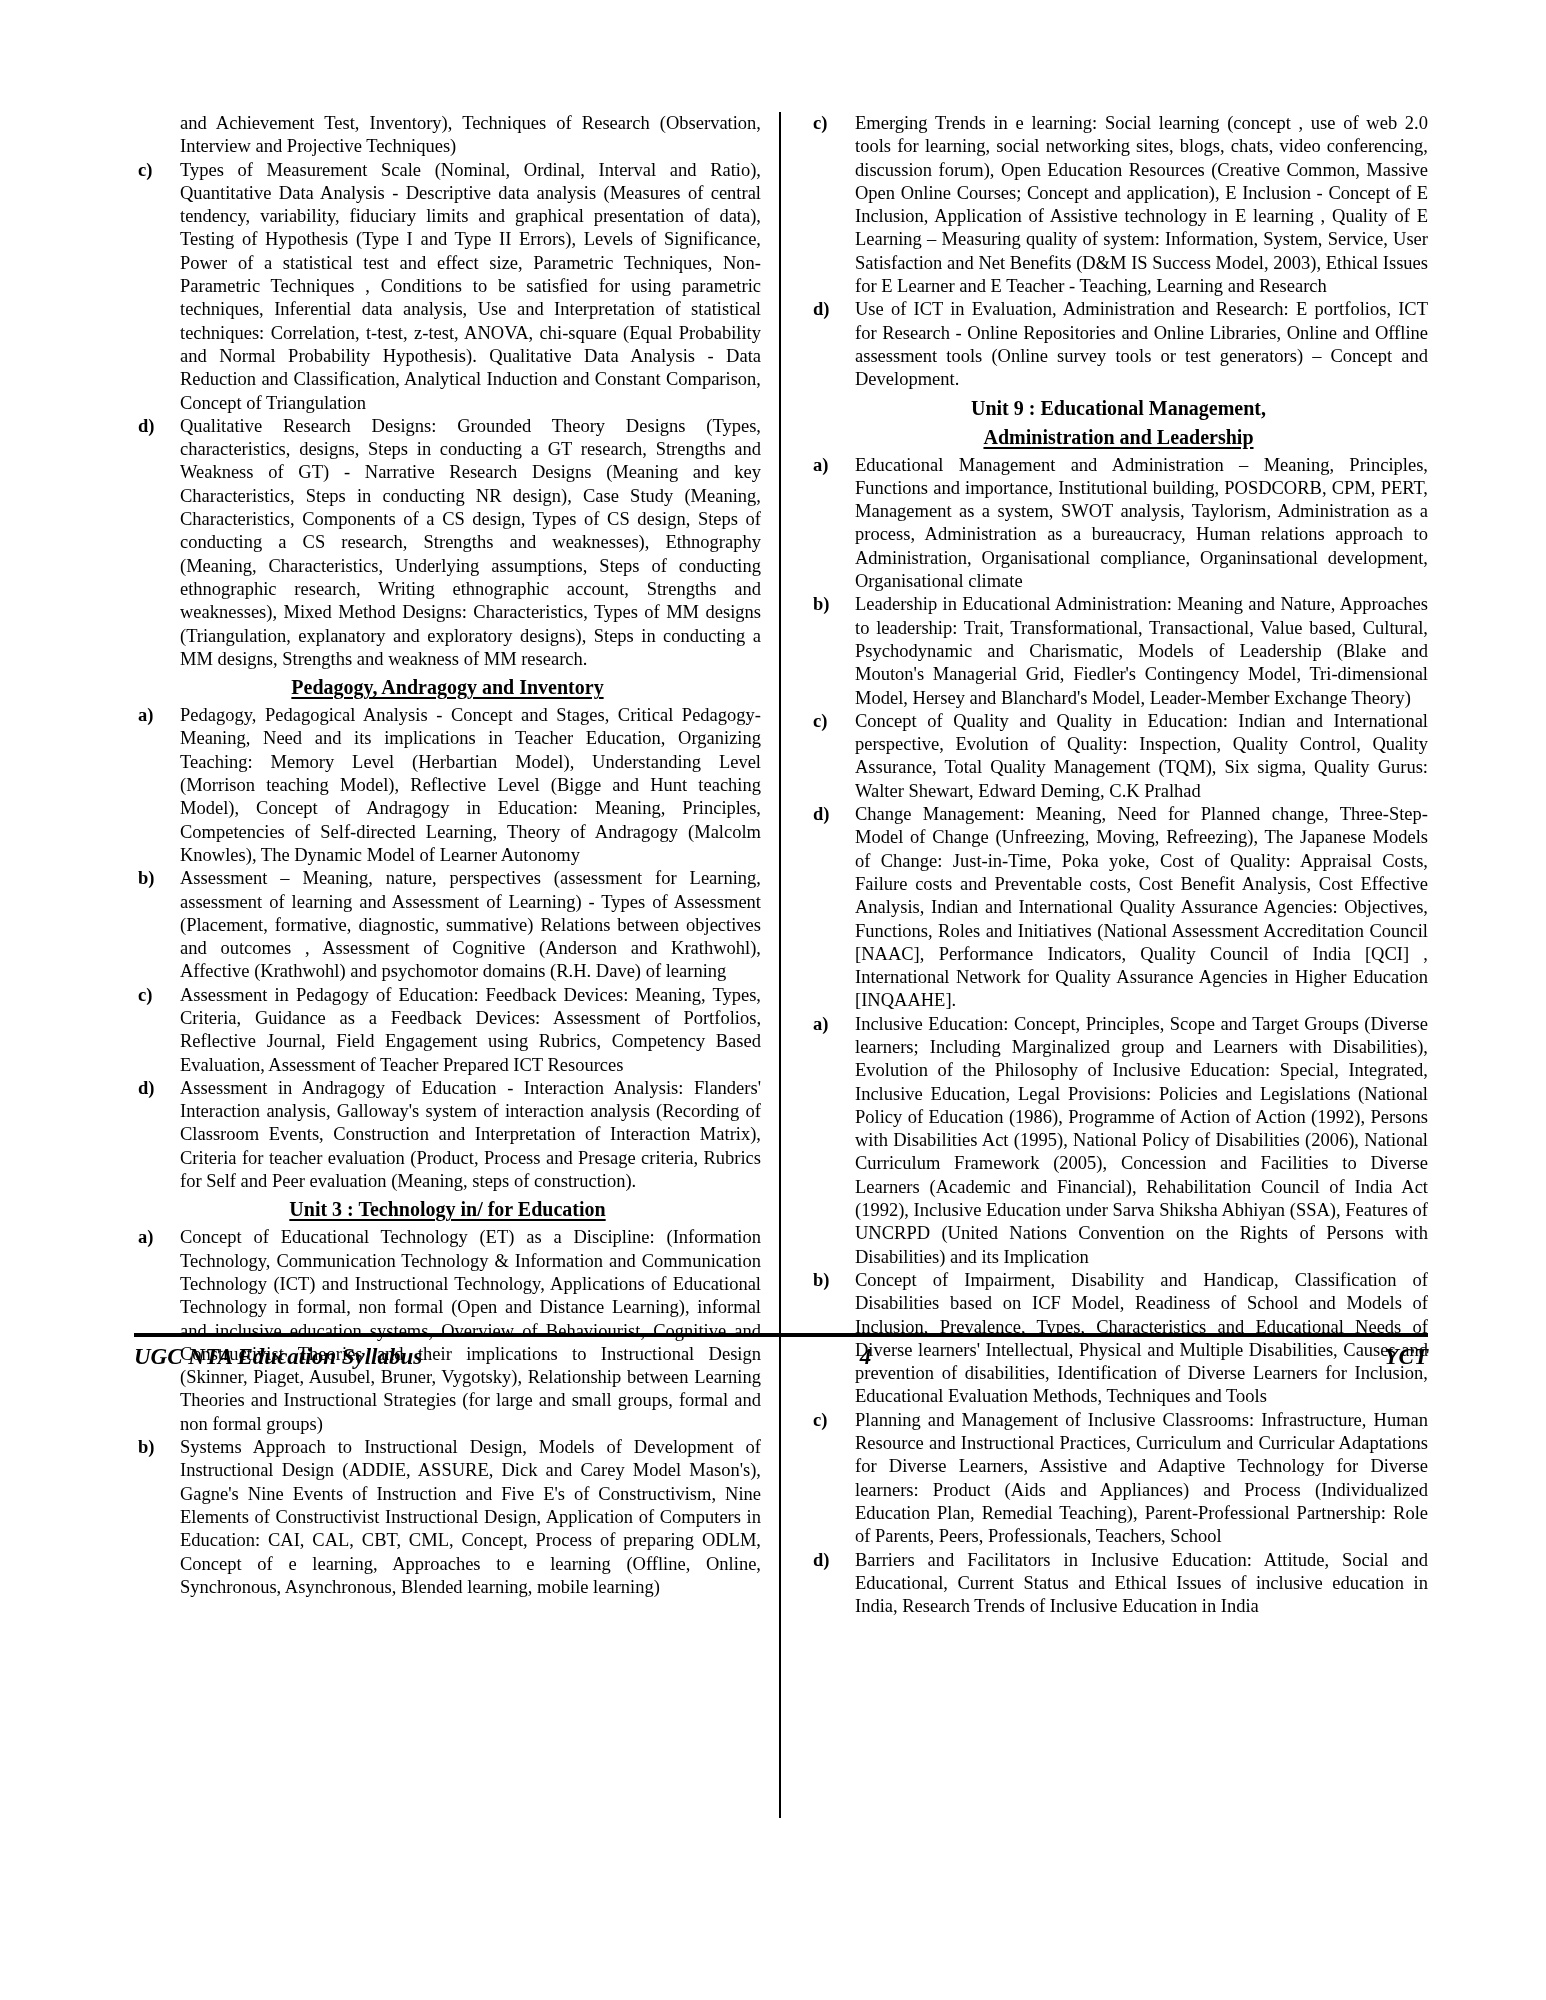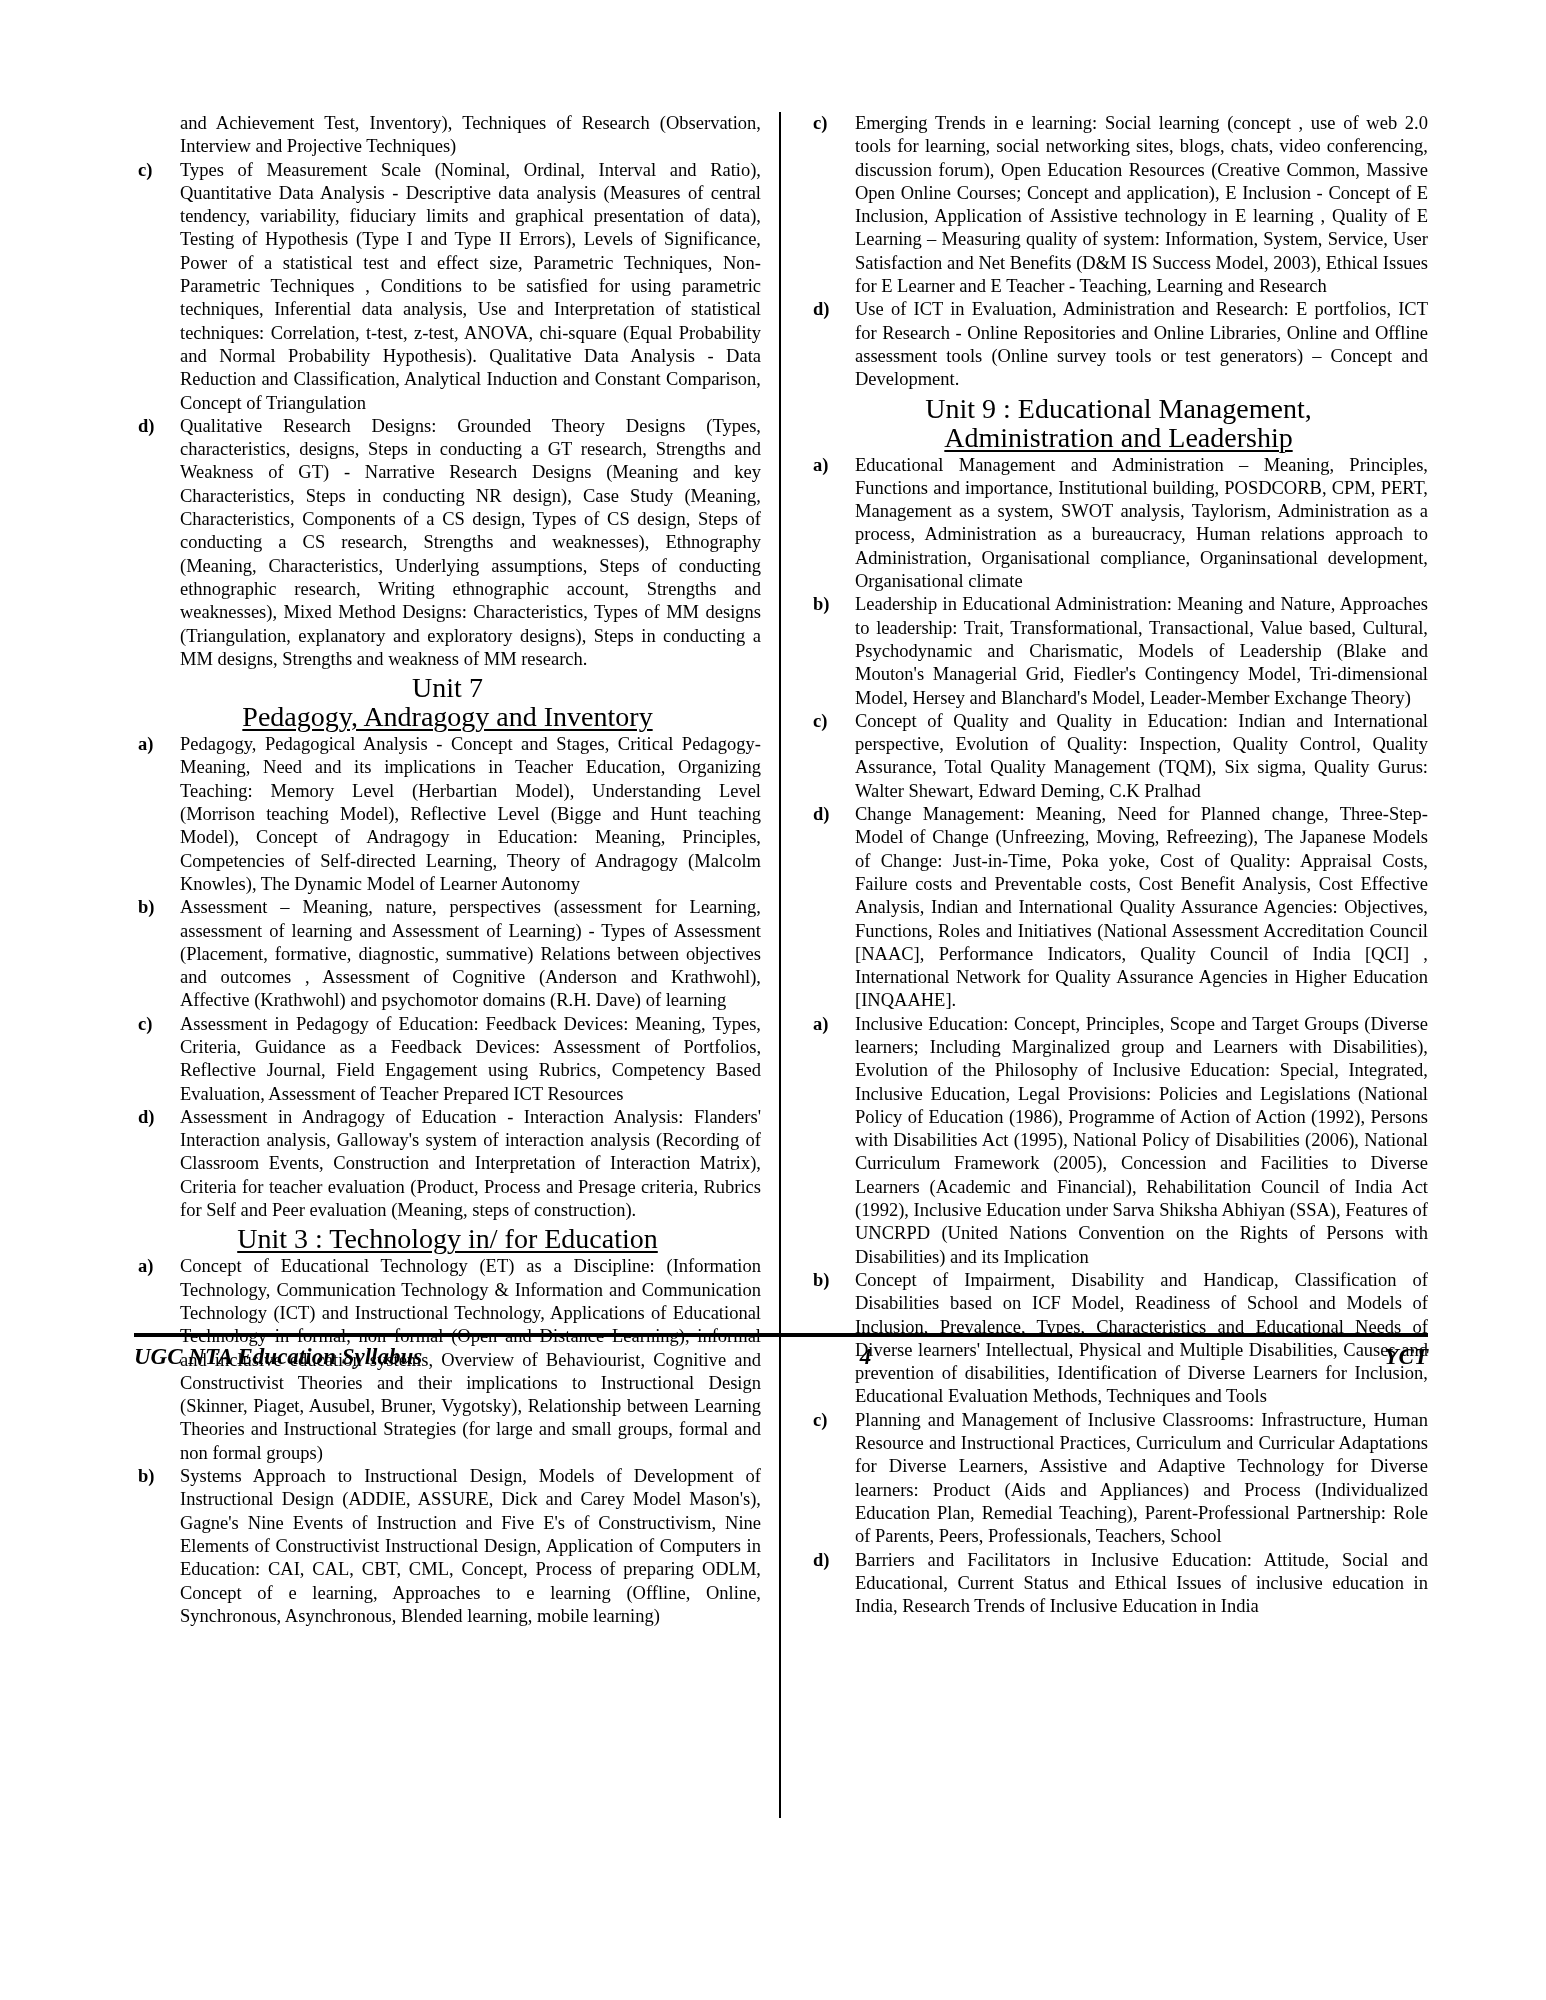--- a/index.html
+++ b/index.html
@@ -73,22 +73,22 @@
     width: 100%;
     font-size: 18.5px;
     line-height: 23.3px;
     text-align: justify;
     padding-left: 46px;
   }
 
   
   .unit-head {
     text-align: center;
-    font-weight: normal;
-    font-size: 28px;
+    font-weight: bold;
+    font-size: 20px;
     line-height: 29px;
     margin: 2px 0 2px 0;
   }
   .unit-head .ul {
     text-decoration: underline;
     text-underline-offset: 3px;
     text-decoration-thickness: 2.2px;
   }
   .unit-head .plain {
     text-decoration: none;
@@ -135,21 +135,20 @@
         <div class="cont">and Achievement Test, Inventory), Techniques of Research (Observation, Interview and Projective Techniques)</div>
         <div class="item">
           <div class="marker">c)</div>
           <div class="body-text">Types of Measurement Scale (Nominal, Ordinal, Interval and Ratio), Quantitative Data Analysis - Descriptive data analysis (Measures of central tendency, variability, fiduciary limits and graphical presentation of data), Testing of Hypothesis (Type I and Type II Errors), Levels of Significance, Power of a statistical test and effect size, Parametric Techniques, Non- Parametric Techniques , Conditions to be satisfied for using parametric techniques, Inferential data analysis, Use and Interpretation of statistical techniques: Correlation, t-test, z-test, ANOVA, chi-square (Equal Probability and Normal Probability Hypothesis). Qualitative Data Analysis - Data Reduction and Classification, Analytical Induction and Constant Comparison, Concept of Triangulation</div>
         </div>
         <div class="item">
           <div class="marker">d)</div>
           <div class="body-text">Qualitative Research Designs: Grounded Theory Designs (Types, characteristics, designs, Steps in conducting a GT research, Strengths and Weakness of GT) - Narrative Research Designs (Meaning and key Characteristics, Steps in conducting NR design), Case Study (Meaning, Characteristics, Components of a CS design, Types of CS design, Steps of conducting a CS research, Strengths and weaknesses), Ethnography (Meaning, Characteristics, Underlying assumptions, Steps of conducting ethnographic research, Writing ethnographic account, Strengths and weaknesses), Mixed Method Designs: Characteristics, Types of MM designs (Triangulation, explanatory and exploratory designs), Steps in conducting a MM designs, Strengths and weakness of MM research.</div>
         </div>
         <div class="unit-head">
-          <div><span class="plain">Unit 7</span></div>
           <div><span class="ul">Pedagogy, Andragogy and Inventory</span></div>
         </div>
         <div class="item">
           <div class="marker">a)</div>
           <div class="body-text">Pedagogy, Pedagogical Analysis - Concept and Stages, Critical Pedagogy- Meaning, Need and its implications in Teacher Education, Organizing Teaching: Memory Level (Herbartian Model), Understanding Level (Morrison teaching Model), Reflective Level (Bigge and Hunt teaching Model), Concept of Andragogy in Education: Meaning, Principles, Competencies of Self-directed Learning, Theory of Andragogy (Malcolm Knowles), The Dynamic Model of Learner Autonomy</div>
         </div>
         <div class="item">
           <div class="marker">b)</div>
           <div class="body-text">Assessment – Meaning, nature, perspectives (assessment for Learning, assessment of learning and Assessment of Learning) - Types of Assessment (Placement, formative, diagnostic, summative) Relations between objectives and outcomes , Assessment of Cognitive (Anderson and Krathwohl), Affective (Krathwohl) and psychomotor domains (R.H. Dave) of learning</div>
         </div>

